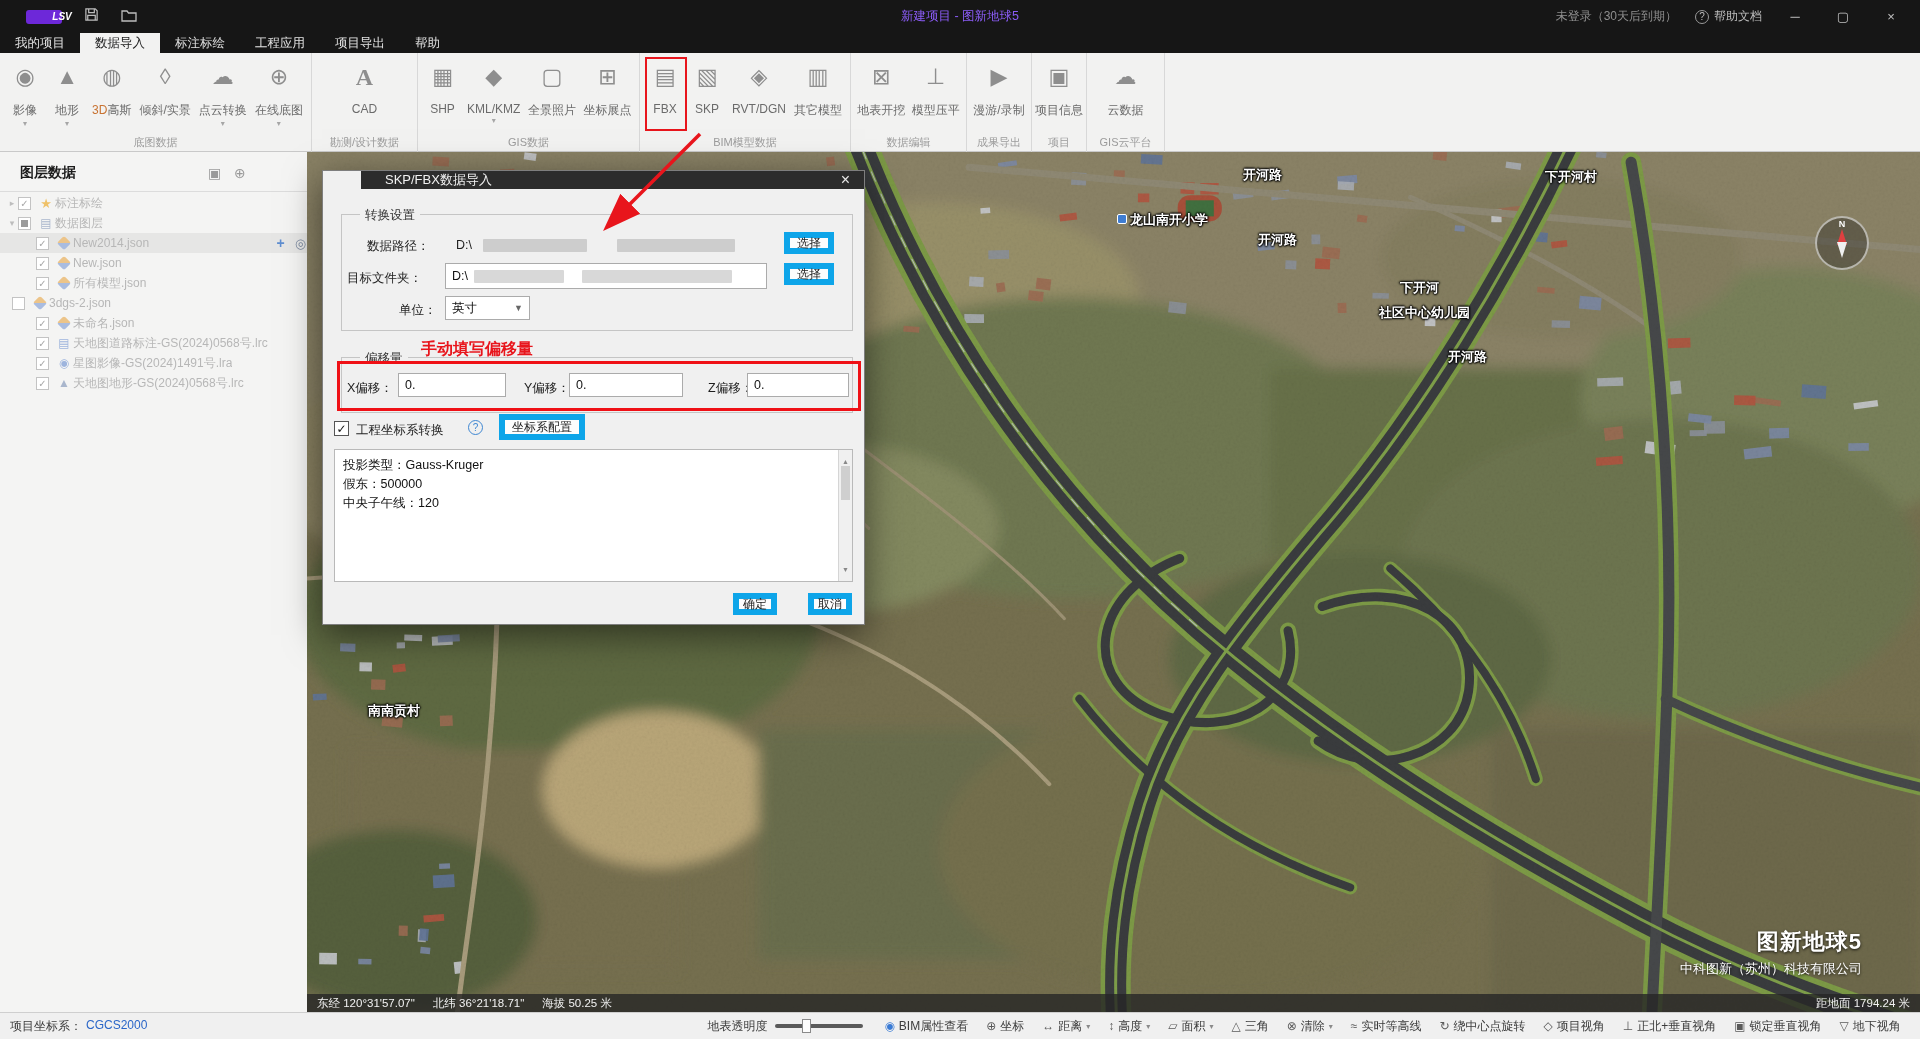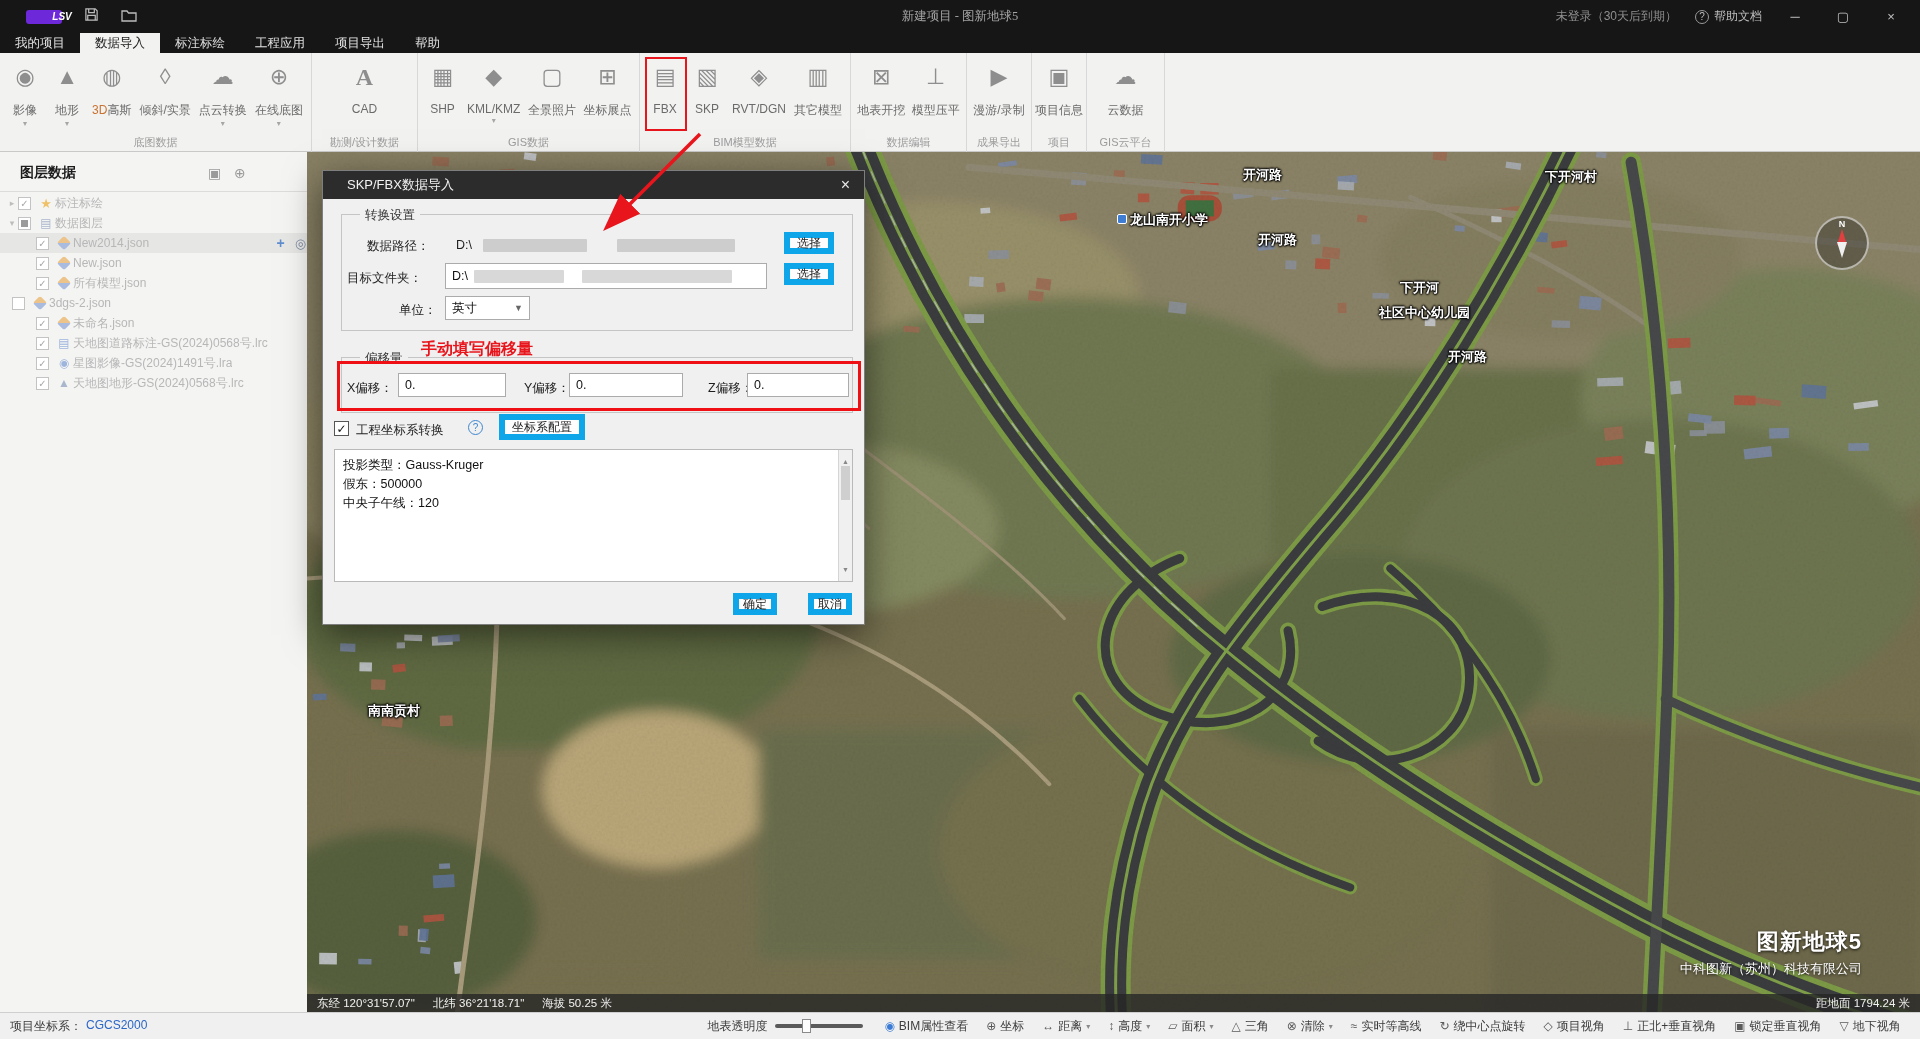--- a/index.html
+++ b/index.html
@@ -6,21 +6,21 @@
   html,body { width:1920px; height:1039px; overflow:hidden; background:#000;
     font-family:"Liberation Sans","DejaVu Sans",sans-serif; }
   .app { position:relative; width:1920px; height:1039px; background:#f2f2f1; overflow:hidden; }
 
   
   .titlebar { position:absolute; top:0; left:0; right:0; height:33px; background:#161616;
     display:flex; align-items:center; color:#cfcfcf; }
   .tb-logo { width:24px; height:14px; background:#6d28d9; border-radius:3px; margin-left:26px;
     color:#fff; font-size:10px; font-style:italic; font-weight:bold; display:flex; align-items:center; justify-content:center;padding-left:36px; }
   .tb-ico { margin-left:22px; color:#bdbdbd; }
-  .tb-title { position:absolute; left:0; right:0; text-align:center; font-size:12.5px; color:#a3a3a3; pointer-events:none;font-family:Liberation Serif, serif; }
+  .tb-title { position:absolute; left:0; right:0; text-align:center; font-size:12.5px; color:#8b5cf6; pointer-events:none; }
   .tb-right { position:absolute; right:0; top:0; height:33px; display:flex; align-items:center; gap:18px; padding-right:14px; }
   .tb-login { font-size:12px; color:#8f8f8f; }
   .tb-help { font-size:12px; color:#bdbdbd; display:flex; align-items:center; gap:5px; cursor:pointer; }
   .qmark { width:14px; height:14px; border:1px solid #9a9a9a; border-radius:50%; font-size:10px;
     display:inline-flex; align-items:center; justify-content:center; color:#bdbdbd; }
   .winbtn { width:30px; text-align:center; font-size:13px; color:#c2c2c2; cursor:pointer; }
 
   
   .tabsbar { position:absolute; top:33px; left:0; right:0; height:20px; background:#161616; display:flex; }
   .tab { padding:0 15px; font-size:12.5px; color:#e2e2e2; line-height:20px; cursor:pointer; }
@@ -80,21 +80,21 @@
     text-shadow:0 1px 3px rgba(0,0,0,.85); }
   .wm-title { font-size:22px; font-weight:bold; letter-spacing:1px; }
   .wm-co { font-size:13px; margin-top:3px; }
   .coordbar { position:absolute; left:0; right:0; bottom:0; height:18px; background:rgba(38,38,38,.8);
     color:#f2f2f2; font-size:11.5px; display:flex; align-items:center; padding:0 10px; gap:18px; }
   .coordbar .sp { flex:1; }
 
   
   .dialog { position:absolute; left:322px; top:170px; width:543px; height:455px; background:#f0f0f0;
     border:1px solid #7e7e7e; box-shadow:0 10px 34px rgba(0,0,0,.5); z-index:10; }
-  .dlg-title { height:28px; background:#2c2c2c; color:#f2f2f2; font-size:13px; display:flex; align-items:center; padding:0 14px 0 24px; }
+  .dlg-title { height:18px; background:#2c2c2c; color:#f2f2f2; font-size:13px; display:flex; align-items:center; padding:0 14px 0 24px;margin-left:38px; }
   .dlg-title .sp { flex:1; }
   .dlg-close { color:#e8e8e8; font-size:16px; cursor:pointer; }
   .grpbox { position:absolute; left:18px; width:512px; border:1px solid #c5c5c5; }
   .grpbox .legend { position:absolute; top:-8px; left:18px; background:#f0f0f0; padding:0 5px; font-size:12.5px; color:#333; }
   .fl { position:absolute; font-size:12.5px; color:#1e1e1e; white-space:nowrap; }
   .redact { display:inline-block; height:13px; background:#cdcdcd; vertical-align:middle; border-radius:1px; }
   .dbtn { position:absolute; background:#fdfdfd; border:6px solid #0ea5e9; font-size:12px; color:#222;
     display:flex; align-items:center; justify-content:center; cursor:pointer; }
   .dinput { position:absolute; background:#fff; border:1px solid #ababab; font-size:12.5px; color:#111;
     display:flex; align-items:center; padding:0 6px; }

